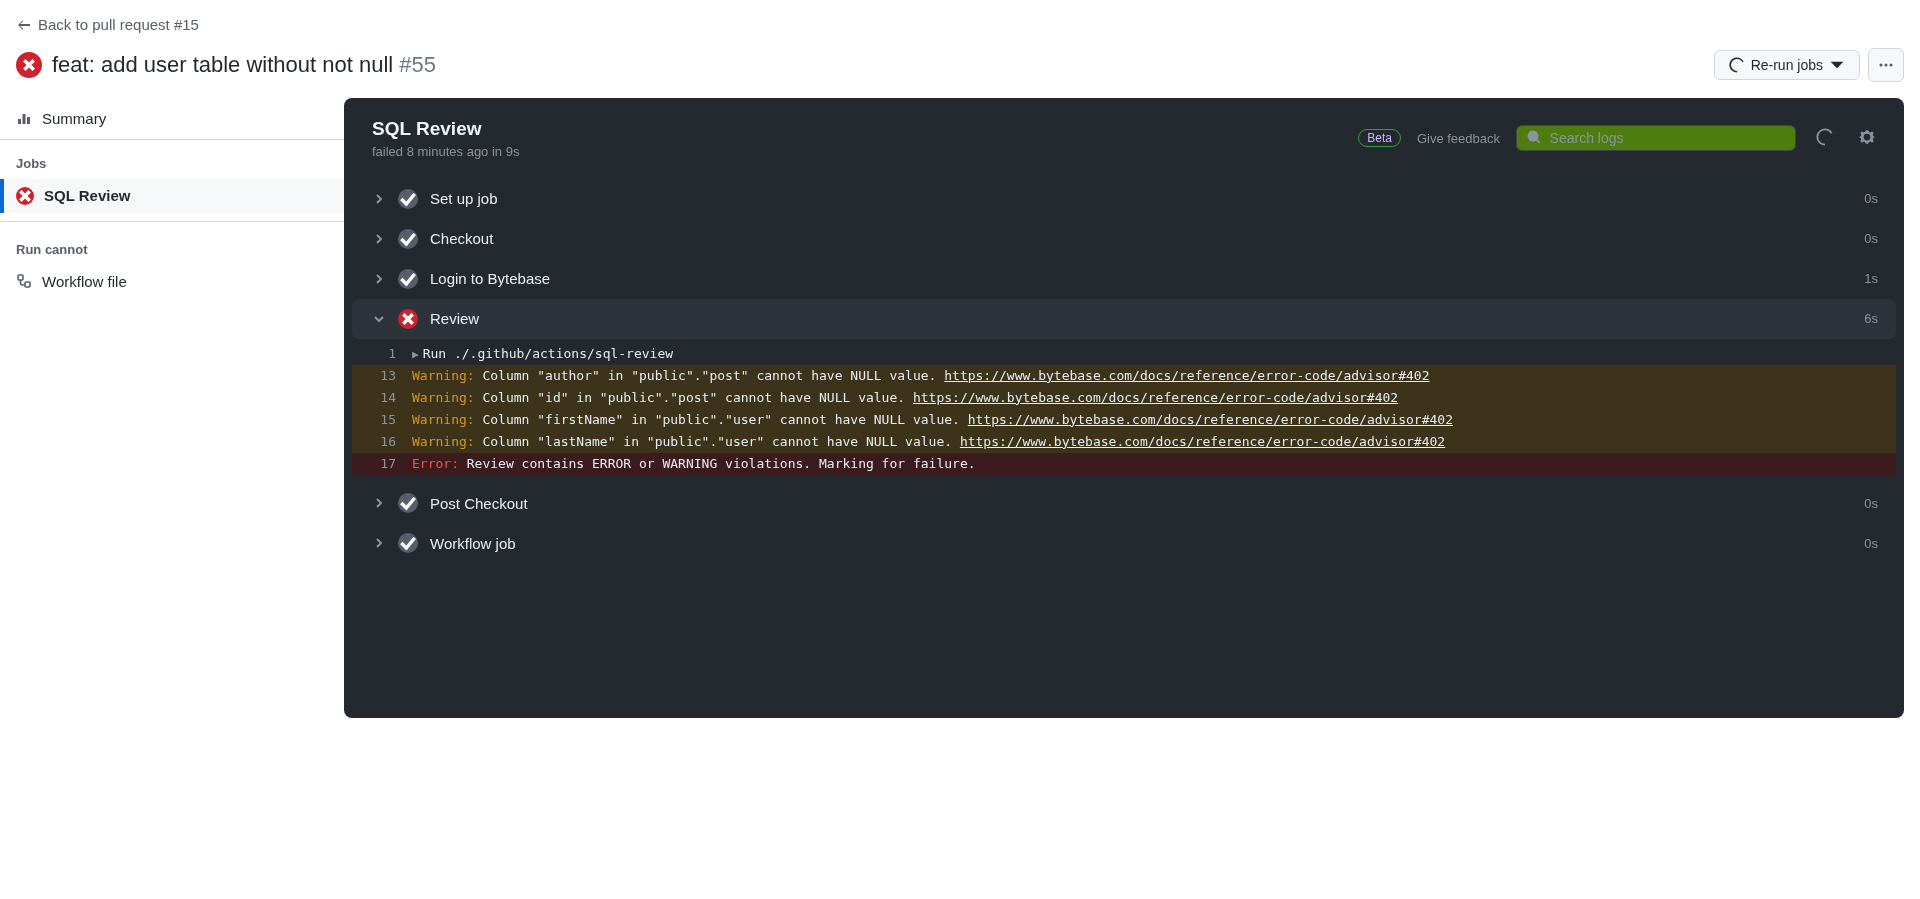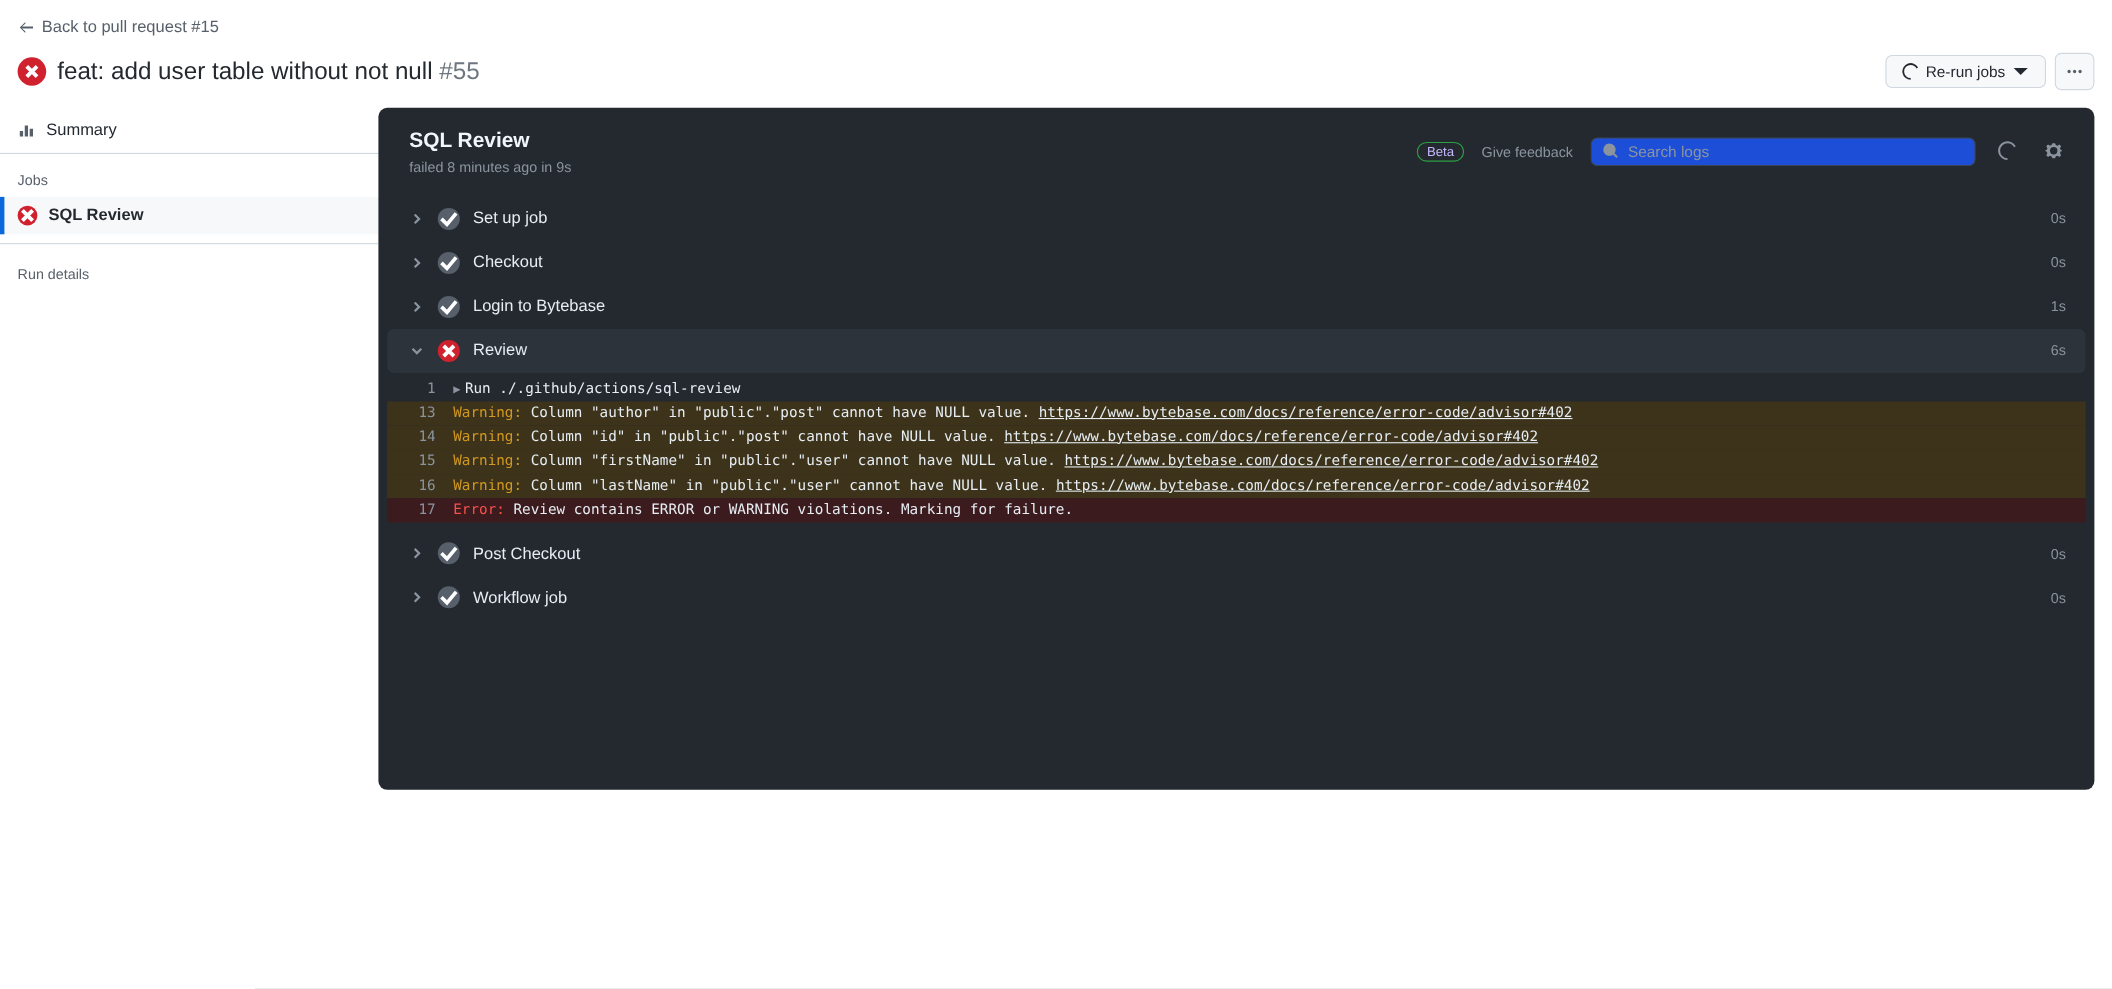--- a/index.html
+++ b/index.html
@@ -49,21 +49,21 @@
 .content { display: flex; align-items: flex-start; padding: 0 16px 40px 0; }
 
 .sidebar { width: 344px; flex-shrink:0; padding: 0 0 0 0; }
 .side-item {
   display: flex; align-items: center; gap: 10px;
   padding: 8px 16px; cursor: pointer; font-size: 15px; color:#24292f;
 }
 .side-item.selected { background: #f6f8fa; border-left: 4px solid #0969da; padding-left:12px; font-weight:600; }
 .side-item.summary { border-bottom: 1px solid #d0d7de; padding-top:12px; padding-bottom:12px; }
 .side-heading {
-  font-size: 13px; font-weight: 400; color: #57606a;
+  font-size: 13px; font-weight: 700; color: #57606a;
   padding: 16px 16px 8px 16px;
 }
 .side-heading.rd { border-top: 1px solid #d0d7de; margin-top:8px; padding-top:20px; }
 .small-status { width: 18px; height: 18px; }
 .side-icon { width:16px; height:16px; fill: none; stroke:#57606a; stroke-width:1.6; }
 
 .job-panel {
   flex: 1; background: #24292f; border-radius: 8px;
   color: #e6edf3; min-height: 620px; overflow:hidden;
 }
@@ -75,22 +75,22 @@
 .job-title { font-size: 19px; font-weight: 600; color: #f0f6fc; }
 .job-subtitle { font-size: 13px; color: #8b949e; margin-top: 4px; }
 .job-header-right { display: flex; align-items: center; gap: 16px; }
 .beta-badge {
   border: 1px solid #2ea043; color: #c4b5fd; font-size: 12px;
   padding: 1px 8px; border-radius: 20px; font-weight:500;
 }
 .feedback-link { color: #8b949e; font-size: 13px; cursor:pointer; }
 .search-wrap {
   display: flex; align-items: center; gap: 8px;
-  background: #1d4ed8; border: 1px solid #3d444d; border-radius: 6px;
-  padding: 4px 10px; width: 350px;
+  background: #4d7c0f; border: 1px solid #3d444d; border-radius: 6px;
+  padding: 4px 10px; width: 280px;
 }
 .search-wrap svg { width:16px; height:16px; fill:#8b949e; }
 .search-input {
   background: transparent; border: none; outline: none;
   color: #e6edf3; font-size: 14px; width: 100%;
 }
 .search-input::placeholder { color: #8b949e; }
 .header-icon-btn { cursor:pointer; padding:4px; }
 .header-icon-btn svg { width:18px; height:18px; fill:#8b949e; }
 
@@ -185,22 +185,30 @@
     <div id="sidebar-jobs">
         <div class="side-item selected">
           <span class="status-circle status-fail small-status">
             <svg class="status-x-svg" viewBox="0 0 12 12">
               <path d="M2 2l8 8M10 2l-8 8"></path>
             </svg>
           </span>
           <span>SQL Review</span>
         </div>
       </div>
-    <div class="side-heading rd">Run details</div>
+    <div class="side-heading rd">Run cannot</div>
     <div id="sidebar-details">
+        <div class="side-item">
+          <svg class="side-icon" viewBox="0 0 16 16">
+            <rect x="2" y="2" width="5" height="5" rx="1"></rect>
+            <rect x="9" y="9" width="5" height="5" rx="1"></rect>
+            <path d="M4.5 7v3a2 2 0 002 2H9"></path>
+          </svg>
+          <span>Workflow file</span>
+        </div>
       </div>
   </div>
 
   <div class="job-panel">
     <div class="job-header">
       <div class="job-header-left">
         <div class="job-title">SQL Review</div>
         <div class="job-subtitle">failed 8 minutes ago in 9s</div>
       </div>
       <div class="job-header-right">

